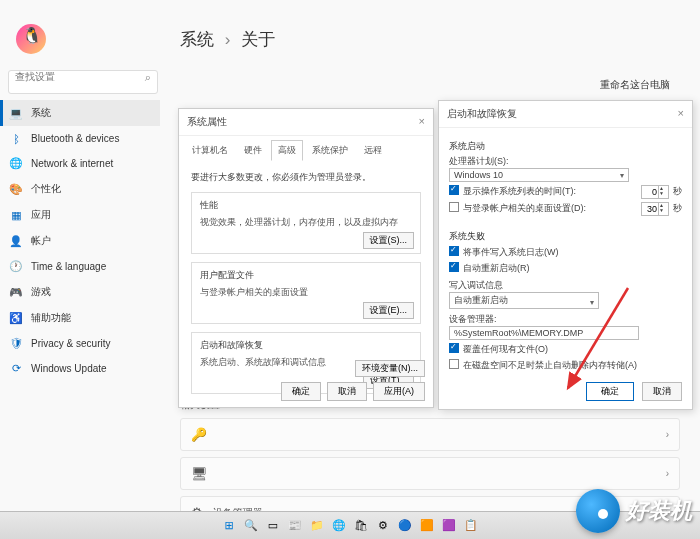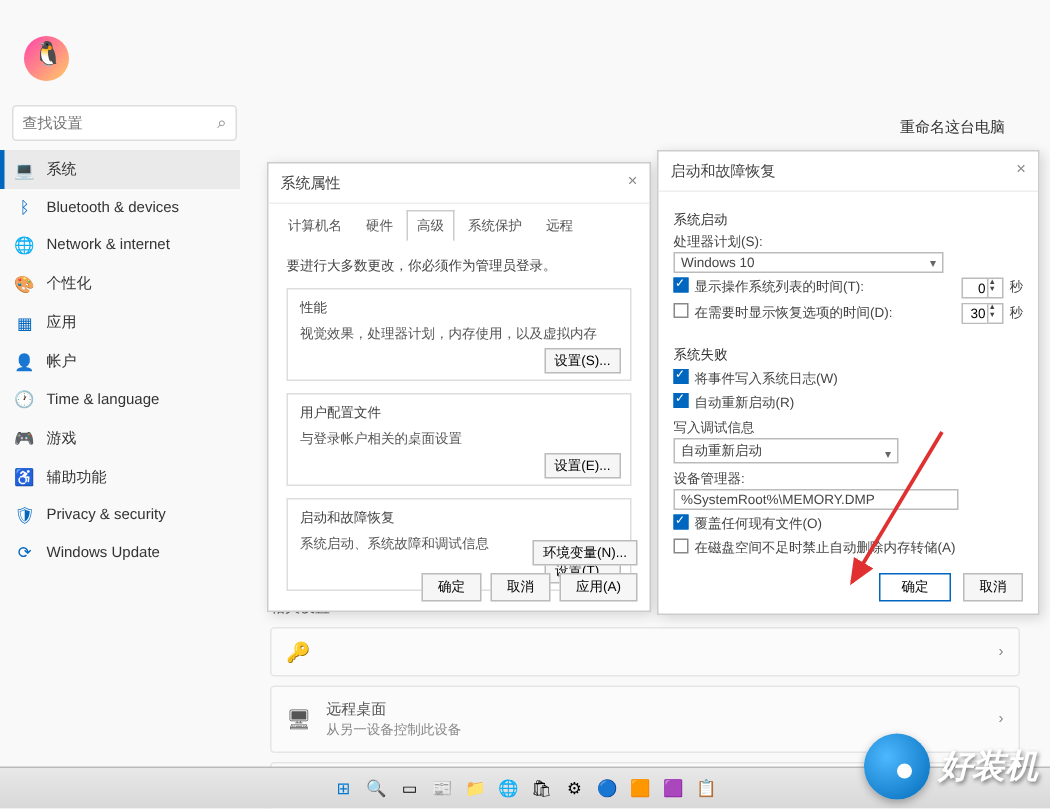--- a/index.html
+++ b/index.html
@@ -7,21 +7,21 @@
     
     .settings-window { background: #f9f9f9; width: 700px; height: 520px; position: relative; }
     
     .header { padding: 28px 0 10px 180px; }
     .breadcrumb { font-size: 17px; color: #333; }
     .breadcrumb-sep { margin: 0 6px; color: #888; }
     
     .avatar { position: absolute; top: 24px; left: 16px; width: 30px; height: 30px; background: linear-gradient(135deg,#f4a,#fc6); border-radius: 50%; }
     .avatar::after { content:"🐧"; font-size:16px; position:absolute; top:2px; left:6px;}
     
-    .search-box { position: absolute; top: 70px; left: 8px; width: 150px; height: 24px; background: #fff; border: 1px solid #ddd; border-radius: 3px; padding: 0 6px; display:flex; align-items:center; }
+    .search-box { position: absolute; top: 70px; left: 8px; width: 150px; height: 24px; background: #fff; border: 1px solid #ddd; border-radius: 3px; padding: 0 6px; display:flex; align-items:flex-start; }
     .search-box input { border:none; outline:none; width:120px; font-size:10px; }
     .search-icon { color:#888; font-size:11px; margin-left:auto; }
     
     .sidebar { position: absolute; top: 100px; left: 0; width: 160px; }
     .nav-item { display: flex; align-items: center; padding: 6px 10px; font-size: 10px; color: #333; cursor: pointer; gap: 8px; }
     .nav-item.active { background: #eaeaea; border-left: 3px solid #0067c0; padding-left: 7px; }
     .nav-icon { width: 13px; height: 13px; display:inline-flex; align-items:center; justify-content:center; font-size:11px; }
     
     .main { position: absolute; left: 180px; top: 70px; right: 10px; }
     .rename-btn { position: absolute; right: 20px; top: 8px; font-size: 10px; color: #333; }
@@ -75,20 +75,27 @@
     .wm-circle { width:44px; height:44px; border-radius:50%; background:radial-gradient(circle at 35% 35%, #4db8ff, #006ab8); position:relative; box-shadow:0 2px 6px rgba(0,0,0,0.3); }
     .wm-circle::after { content:""; position:absolute; width:10px; height:10px; background:#fff; border-radius:50%; top:20px; left:22px; }
     .wm-text { font-size:22px; font-weight:bold; color:#fff; font-style:italic; text-shadow:1px 1px 3px rgba(0,0,0,0.5); }
   </style>
 </head>
 <body>
 
 <div class="settings-window">
   <div class="avatar"></div>
 
+  <div class="header">
+    <div class="breadcrumb">
+      <span>系统</span>
+      <span class="breadcrumb-sep">›</span>
+      <span>关于</span>
+    </div>
+  </div>
 
   <div class="search-box">
     <input placeholder="查找设置" style="">
     <span class="search-icon">⌕</span>
   </div>
 
   <div class="sidebar" id="sidebar">
       <div class="nav-item active">
         <span class="nav-icon" style="color:#555">💻</span>
         <span>系统</span>
@@ -140,24 +147,20 @@
   </div>
 
   <div class="related" id="related">
     <div>相关设置</div>
   <div class="related-card">
         <span class="ricon">🔑</span>
         <span class="chev">›</span>
       </div>
       <div class="related-card">
         <span class="ricon">🖥</span>
-        <div>
-          <div>远程桌面</div>
-          <div class="related-sub">从另一设备控制此设备</div>
-        </div>
         <span class="chev">›</span>
       </div>
       <div class="related-card">
         <span class="ricon">⚙</span>
         <div>
           <div>设备管理器</div>
         </div>
         <span class="chev">›</span>
       </div>
     </div>
@@ -222,21 +225,21 @@
             <input value="0" style="">
             <span class="spinbtns">
               <span>▲</span>
               <span>▼</span>
             </span>
           </span>
         <span>秒</span>
       </div>
       <div class="form-row">
         <span class="chk"></span>
-        <span>在需要时显示恢复选项的时间(D):</span>
+        <span>与登录帐户相关的桌面设置(D):</span>
         <span style="flex:1"></span>
         <span class="numbox">
             <input value="30" style="">
             <span class="spinbtns">
               <span>▲</span>
               <span>▼</span>
             </span>
           </span>
         <span>秒</span>
       </div>

